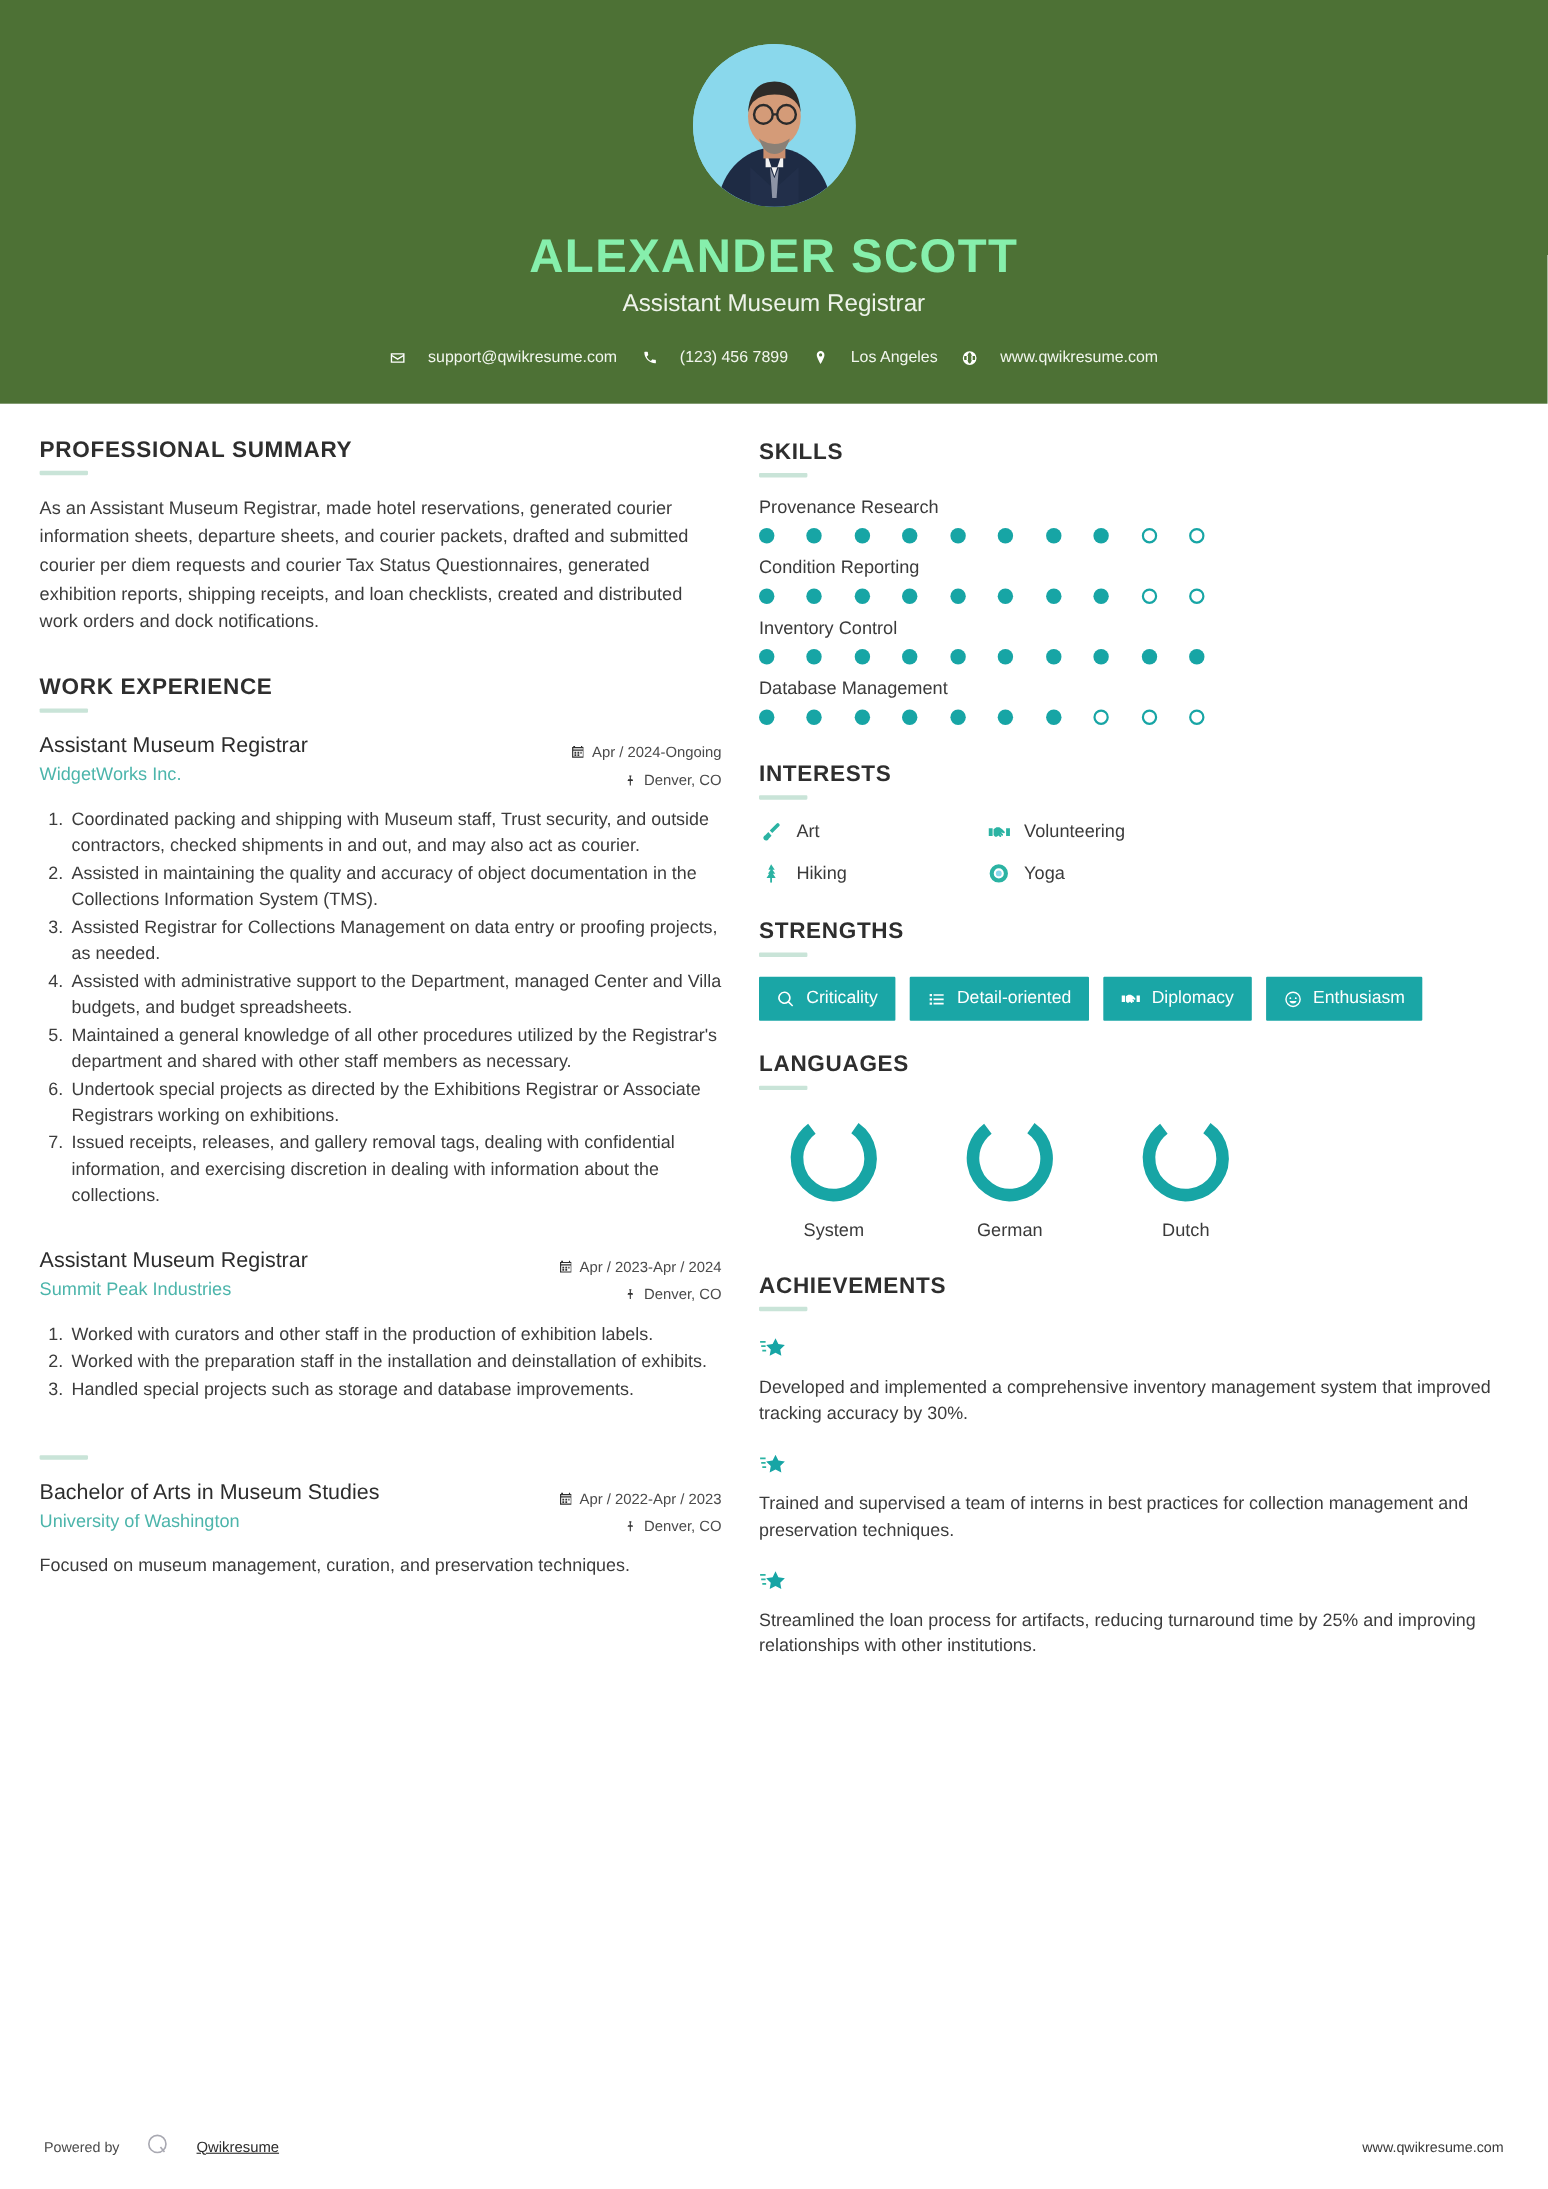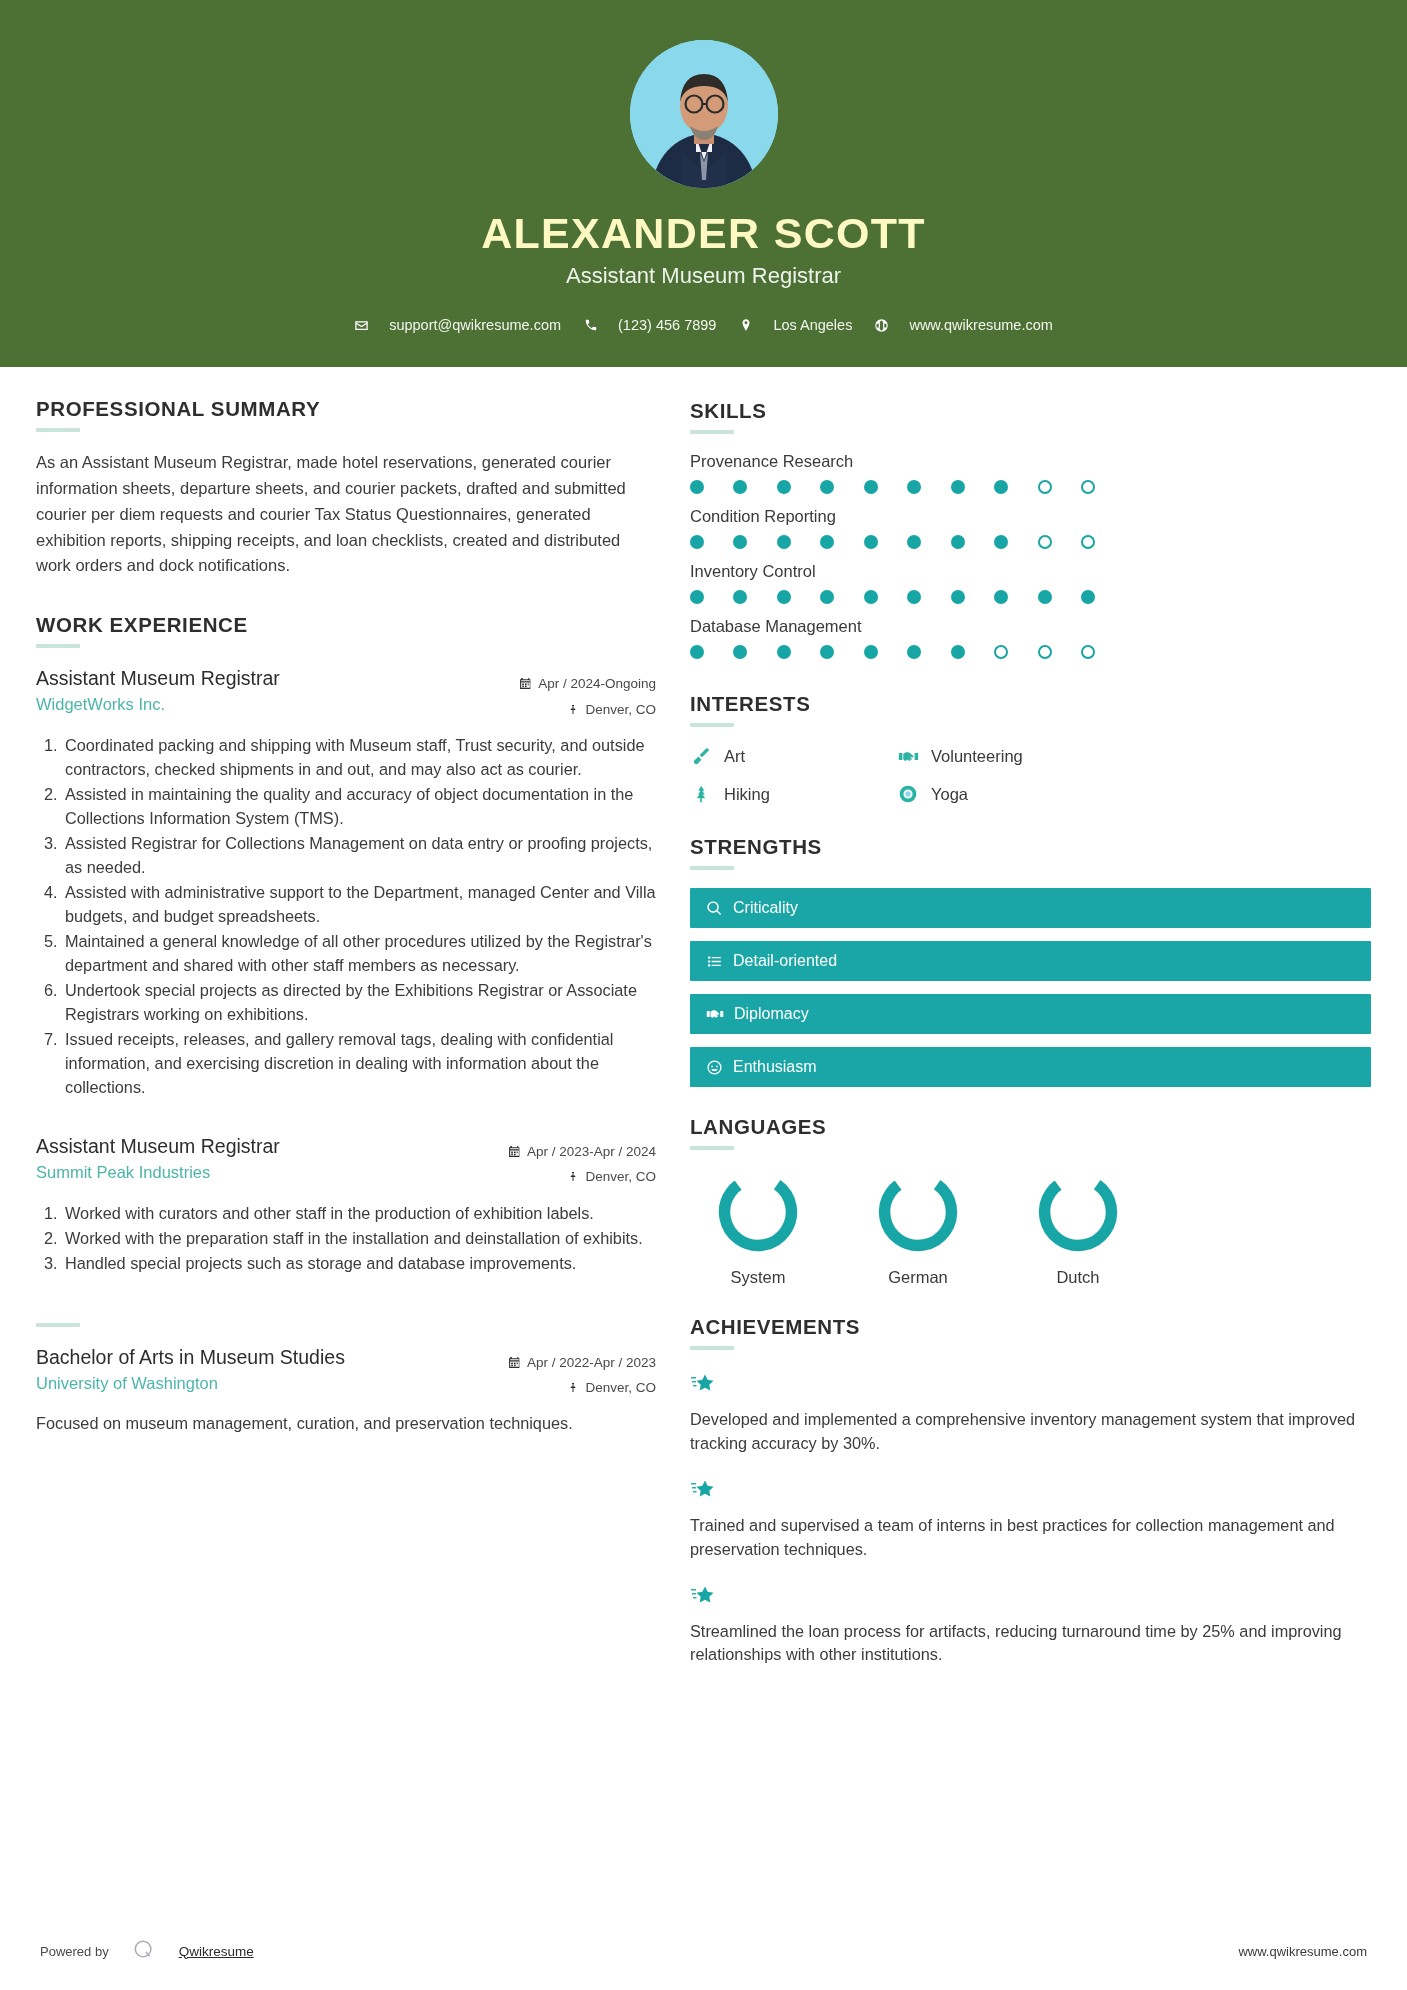--- a/index.html
+++ b/index.html
@@ -26,21 +26,21 @@
     border-radius:50%;
     background:#8ad8ec;
     overflow:hidden;
     position:relative;
   }
   .avatar-svg { display:block; width:148px; height:148px; }
   .full-name {
     font-size:43px;
     font-weight:bold;
     letter-spacing:1.3px;
-    color:#fef9c3;
+    color:#86efac;
     line-height:1.08;
   }
   .job-title {
     font-size:22px;
     color:#eef3ea;
     margin-top:7px;
     font-weight:400;
   }
   .contact-row {
     margin-top:28px;
@@ -150,21 +150,21 @@
 
   .interest-grid {
     display:grid;
     grid-template-columns:207px 1fr;
     row-gap:16px;
     margin-bottom:4px;
   }
   .interest-item { display:flex; align-items:center; gap:12px; font-size:16.5px; color:#3a3a3a; }
   .i-ico { width:22px; height:22px; display:inline-flex; align-items:center; justify-content:center; flex:0 0 22px; }
 
-  .strength-grid { display:flex; flex-wrap:wrap; gap:13px;flex-direction:column; }
+  .strength-grid { display:flex; flex-wrap:wrap; gap:13px; }
   .strength-chip {
     background:#1aa6a6;
     color:#ffffff;
     font-size:16px;
     padding:11px 16px;
     display:inline-flex;
     align-items:center;
     gap:10px;
     border-radius:1px;
   }

